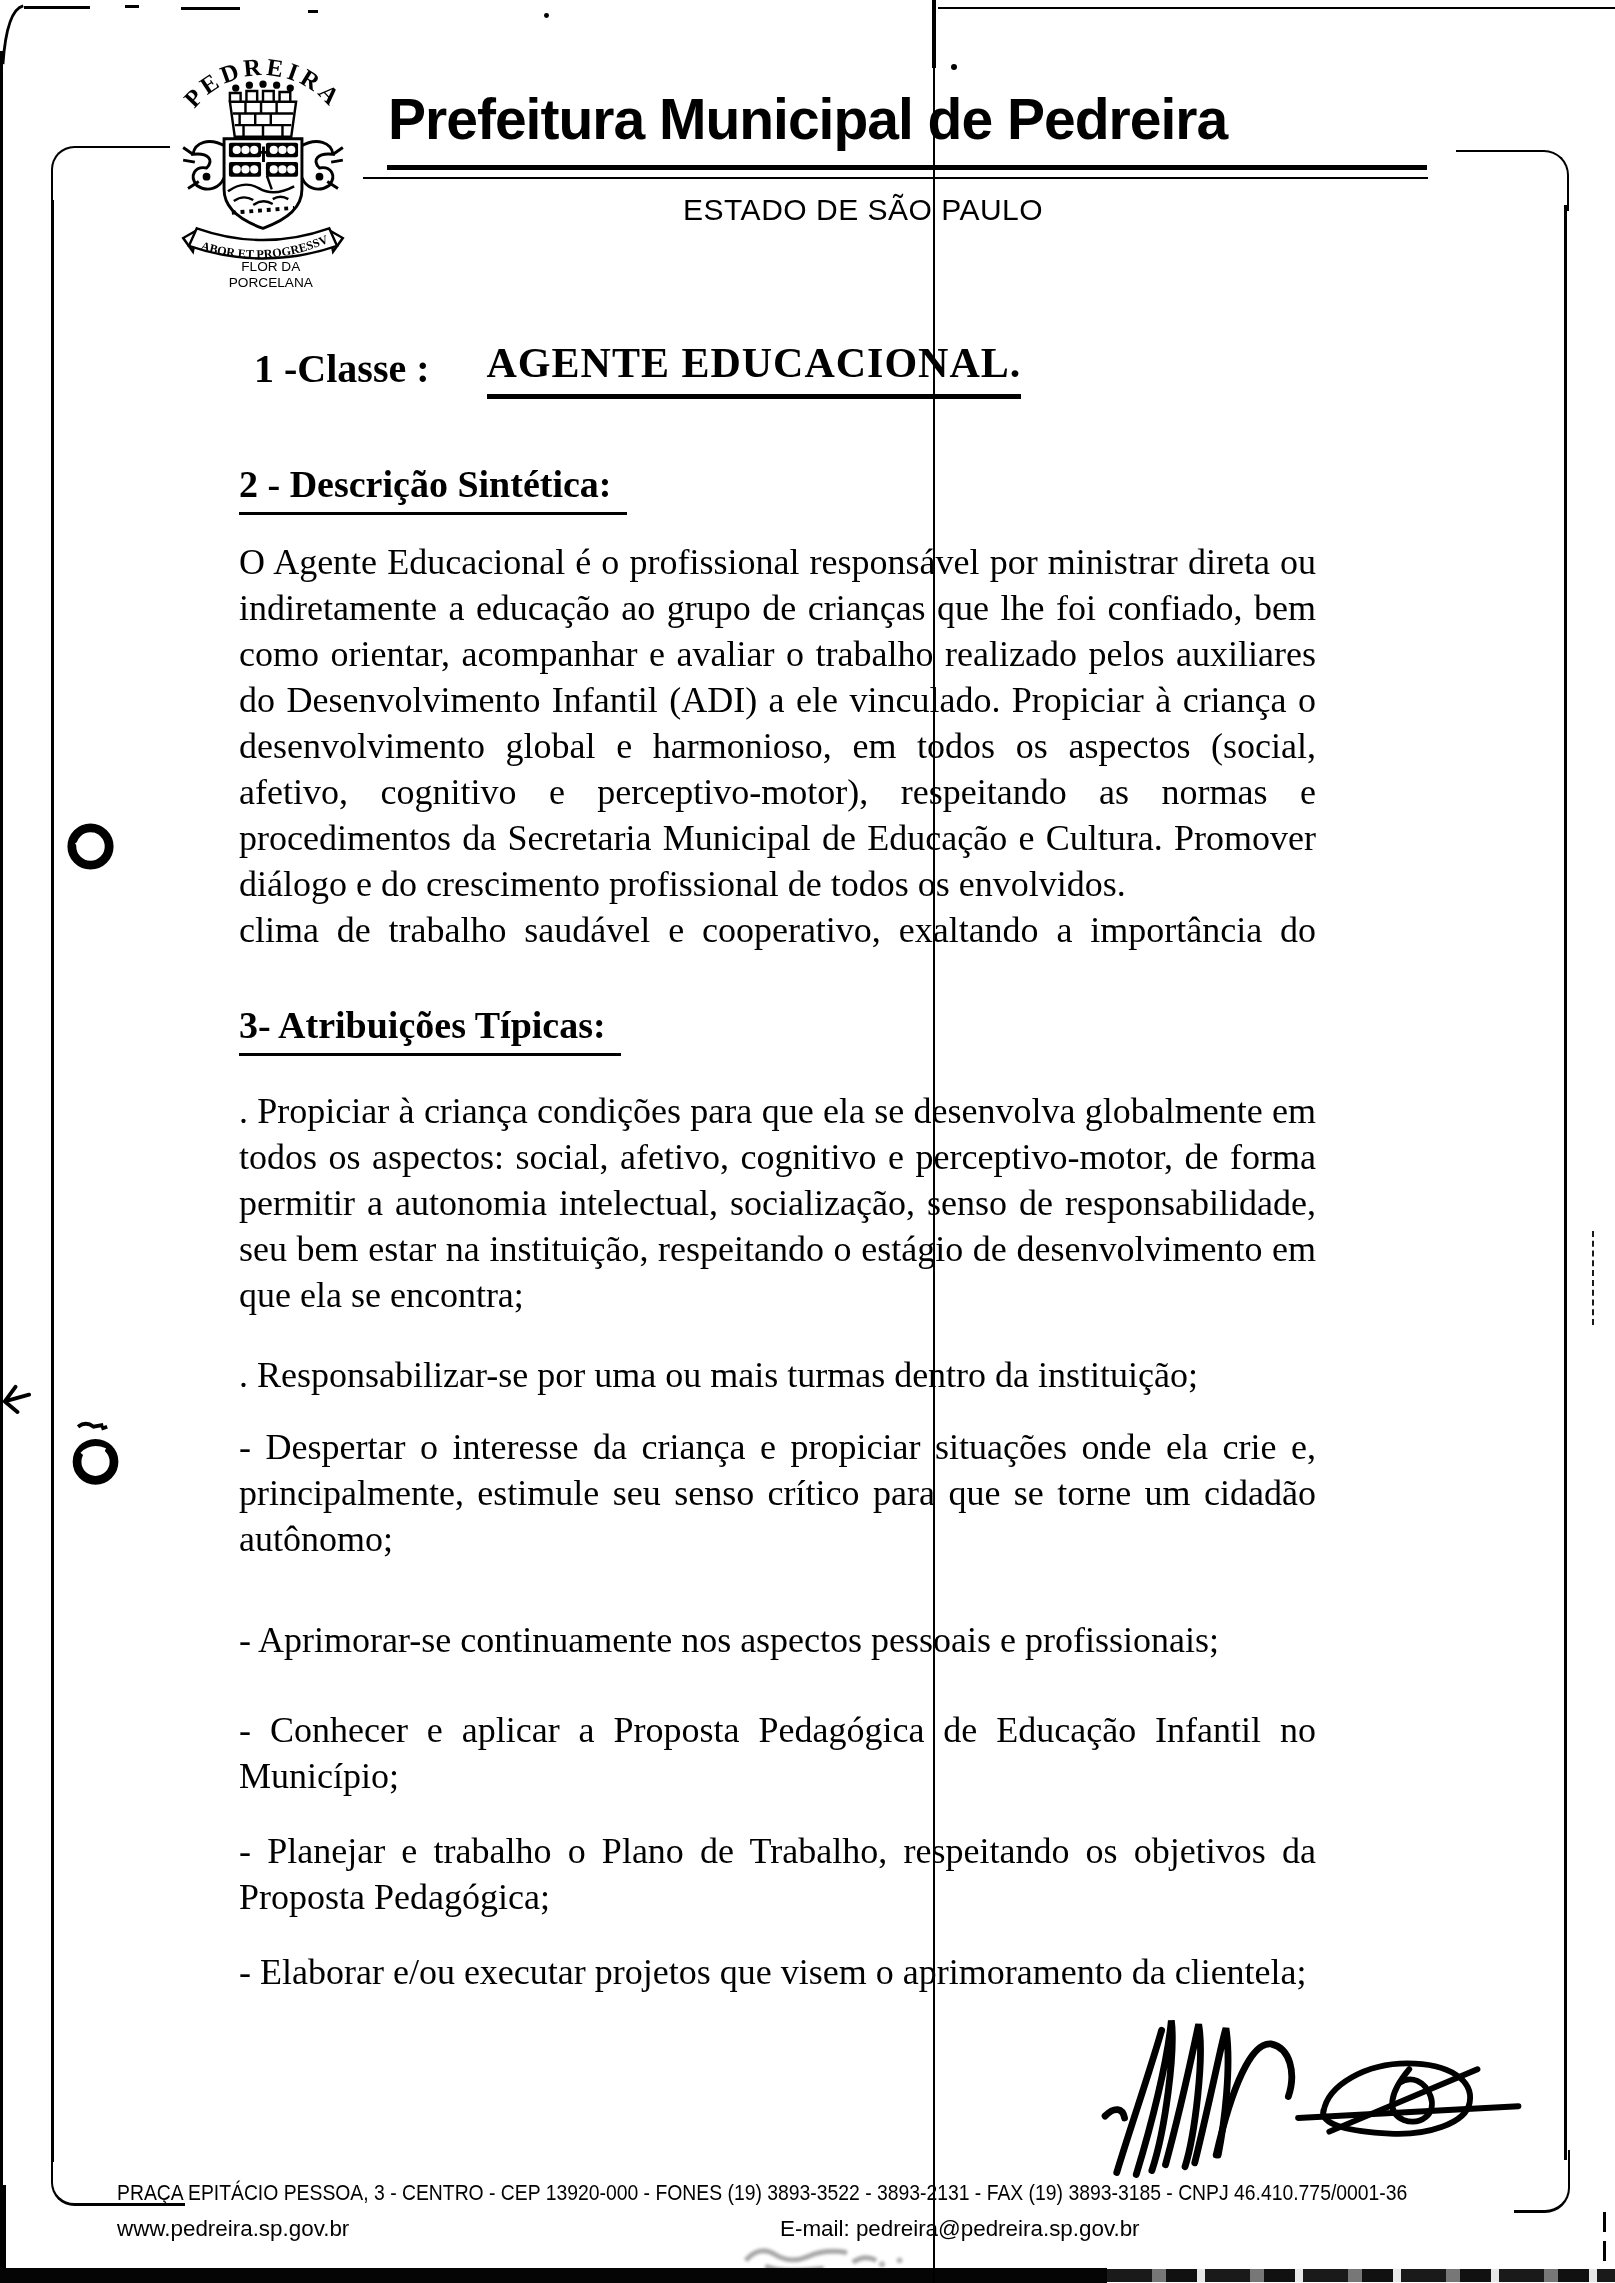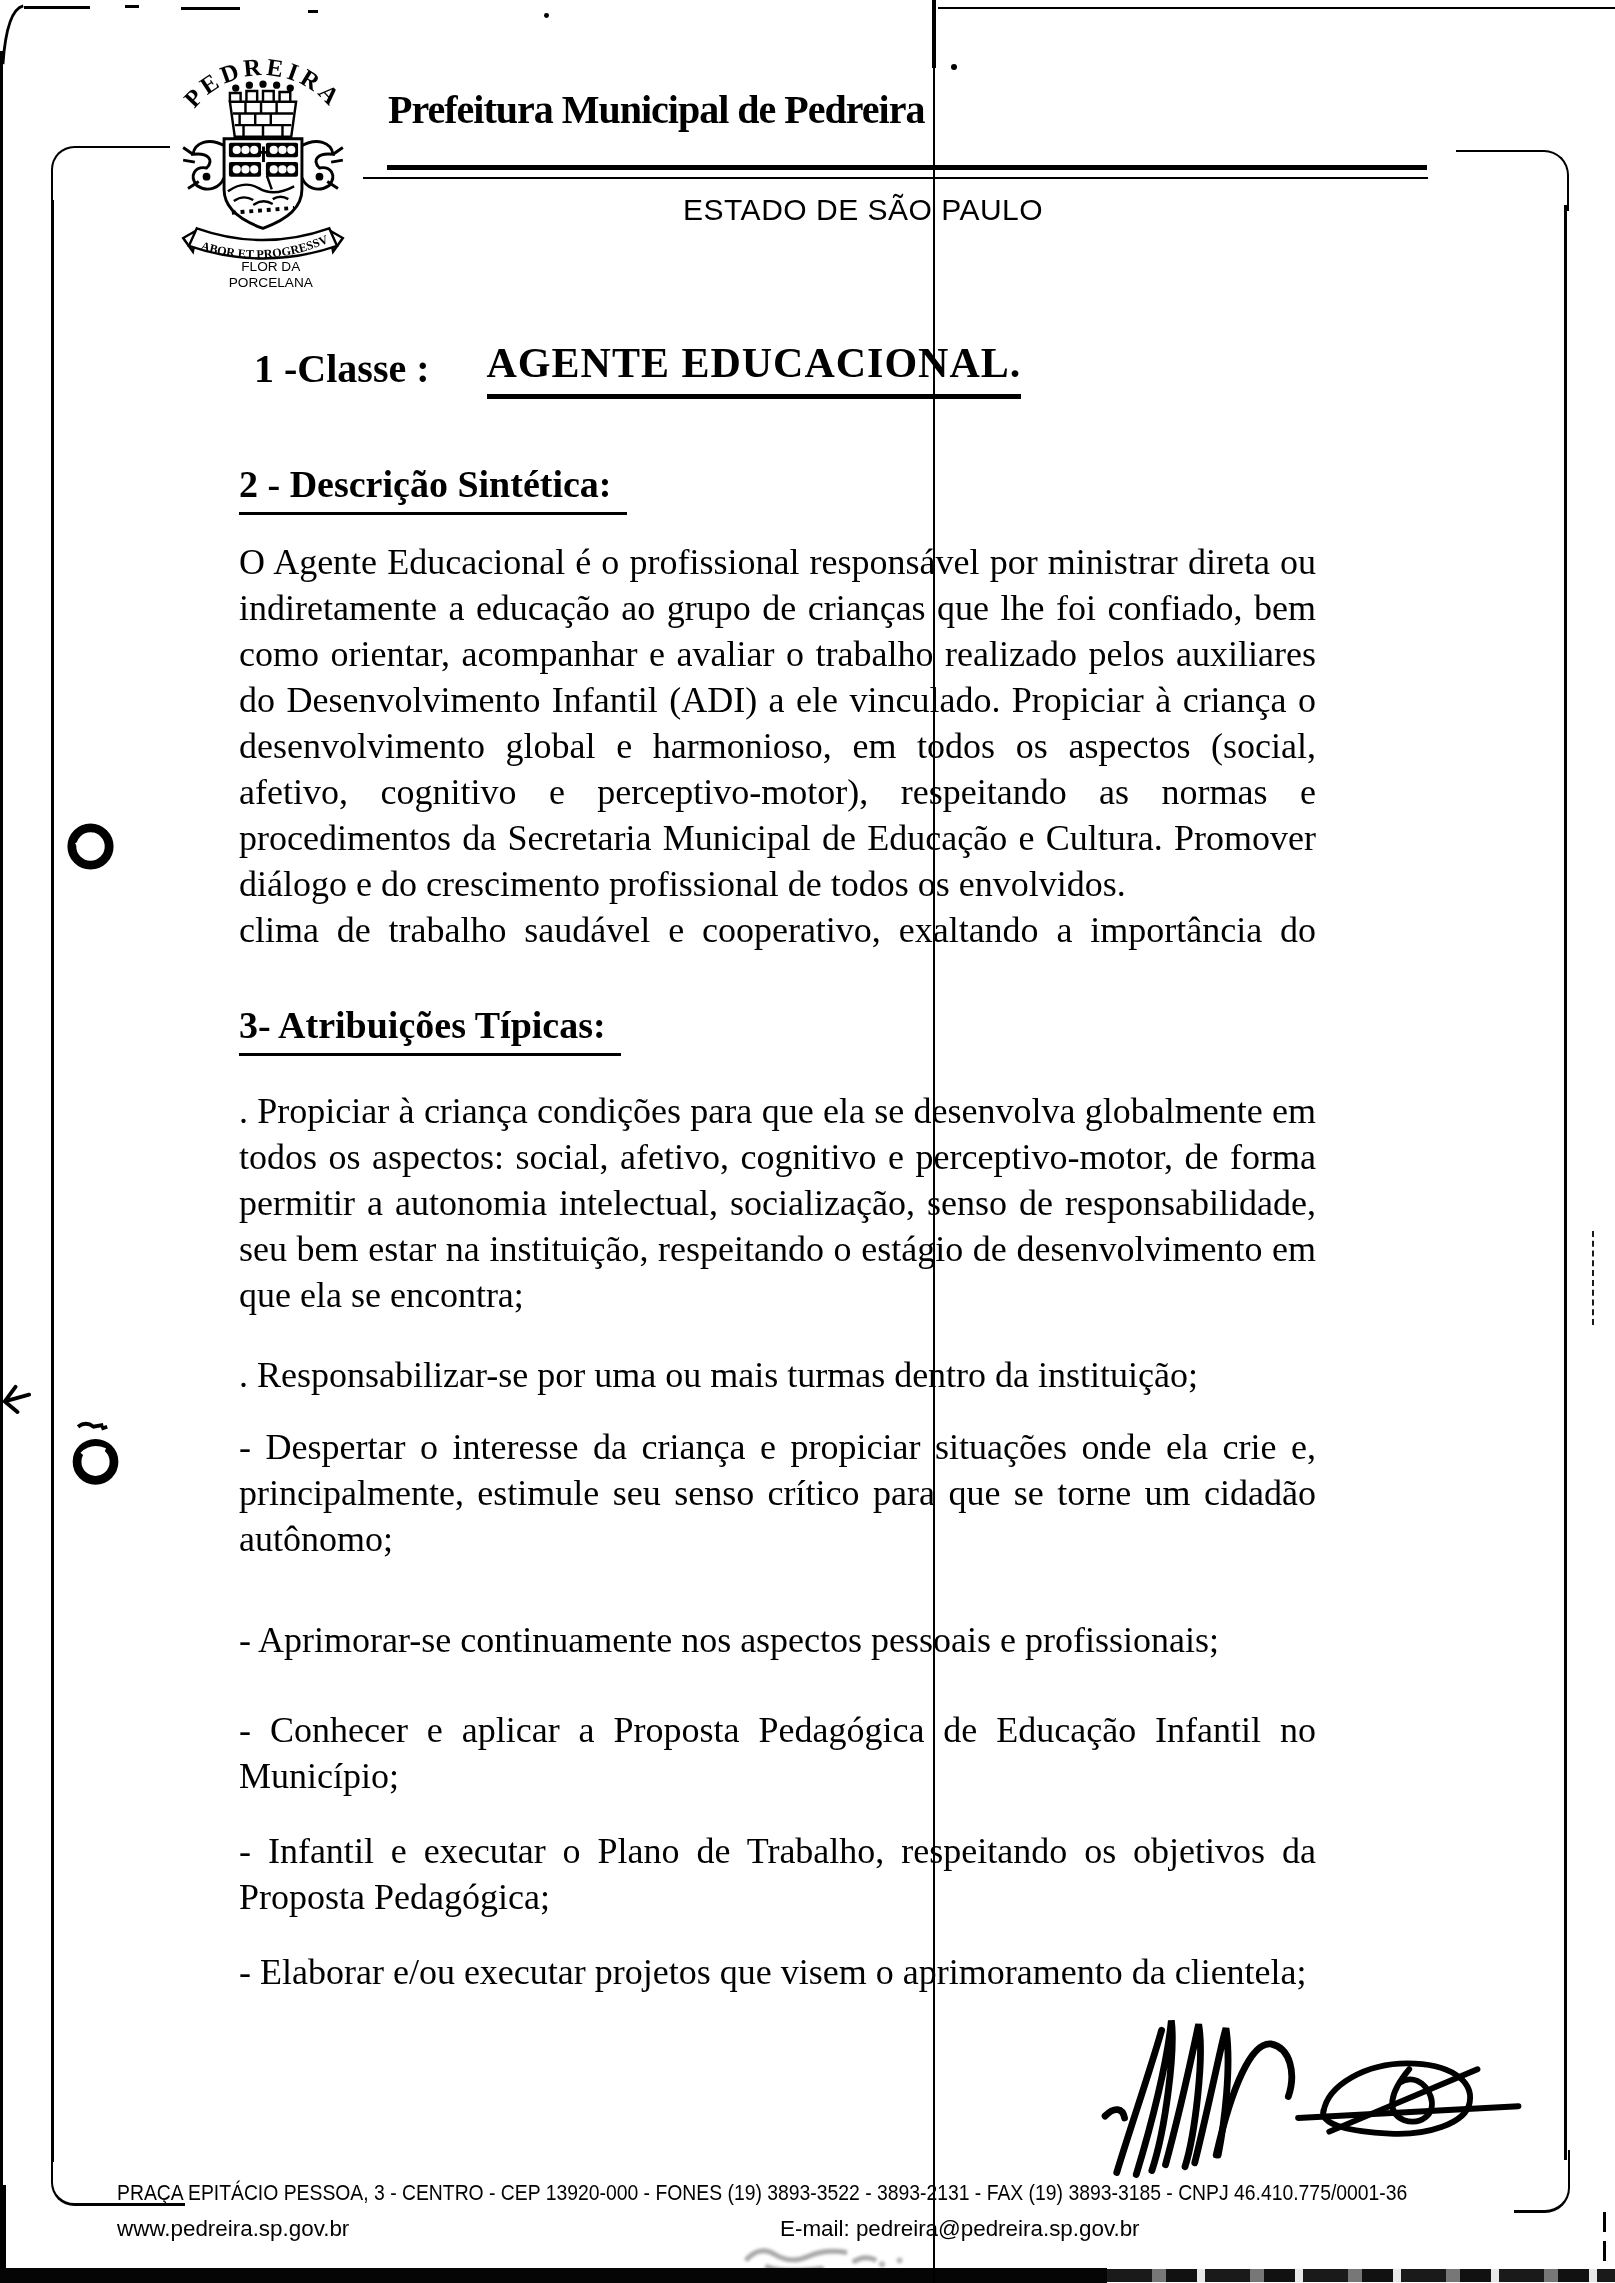--- a/index.html
+++ b/index.html
@@ -5,22 +5,22 @@
   html,body{margin:0;padding:0;background:#e8e8e8;}
   .page{
     position:relative;width:1616px;height:2283px;background:#ffffff;
     overflow:hidden;color:#000;
     font-family:"Liberation Serif","DejaVu Serif",serif;
   }
   .abs{position:absolute;}
   .ink{background:#000;}
   
   .doc-title{
-    font-family:Liberation Serif, serif;
-    font-weight:bold;font-size:40px;letter-spacing:-1px;white-space:nowrap;
+    font-family:Liberation Sans, sans-serif;
+    font-weight:bold;font-size:57px;letter-spacing:-1px;white-space:nowrap;
   }
   .doc-subtitle{
     font-family:"Liberation Sans","DejaVu Sans",sans-serif;
     font-size:30px;letter-spacing:0.5px;white-space:nowrap;
   }
   
   .b-text{font-size:36px;line-height:46px;width:1077px;}
   .tline{text-align:justify;text-align-last:justify;height:46px;overflow:hidden;}
   .tline.last{text-align-last:left;}
   .h-underline{
@@ -205,21 +205,21 @@
       <div class="tline last">. Responsabilizar-se por uma ou mais turmas dentro da instituição;</div>
     </div>
   <div class="abs b-text" style="left:239px;top:1617px;">
       <div class="tline last">- Aprimorar-se continuamente nos aspectos pessoais e profissionais;</div>
     </div>
   <div class="abs b-text" style="left:239px;top:1707px;">
       <div class="tline">- Conhecer e aplicar a Proposta Pedagógica de Educação Infantil no</div>
       <div class="tline last">Município;</div>
     </div>
   <div class="abs b-text" style="left:239px;top:1828px;">
-      <div class="tline">- Infantil e executar o Plano de Trabalho, respeitando os objetivos da</div>
+      <div class="tline">- Planejar e trabalho o Plano de Trabalho, respeitando os objetivos da</div>
       <div class="tline last">Proposta Pedagógica;</div>
     </div>
   <div class="abs b-text" style="left:239px;top:1949px;">
       <div class="tline last">- Elaborar e/ou executar projetos que visem o aprimoramento da clientela;</div>
     </div>
 
   <svg class="abs" style="left:1068px;top:1997px;z-index:2;" width="468" height="200" viewBox="0 0 480 205">
     <g stroke="#000" stroke-width="7" fill="none" stroke-linecap="round">
       <path d="M50 180 C62 140 86 70 96 34"></path>
       <path d="M70 182 C86 130 102 66 106 24 C110 56 100 136 86 178"></path>

